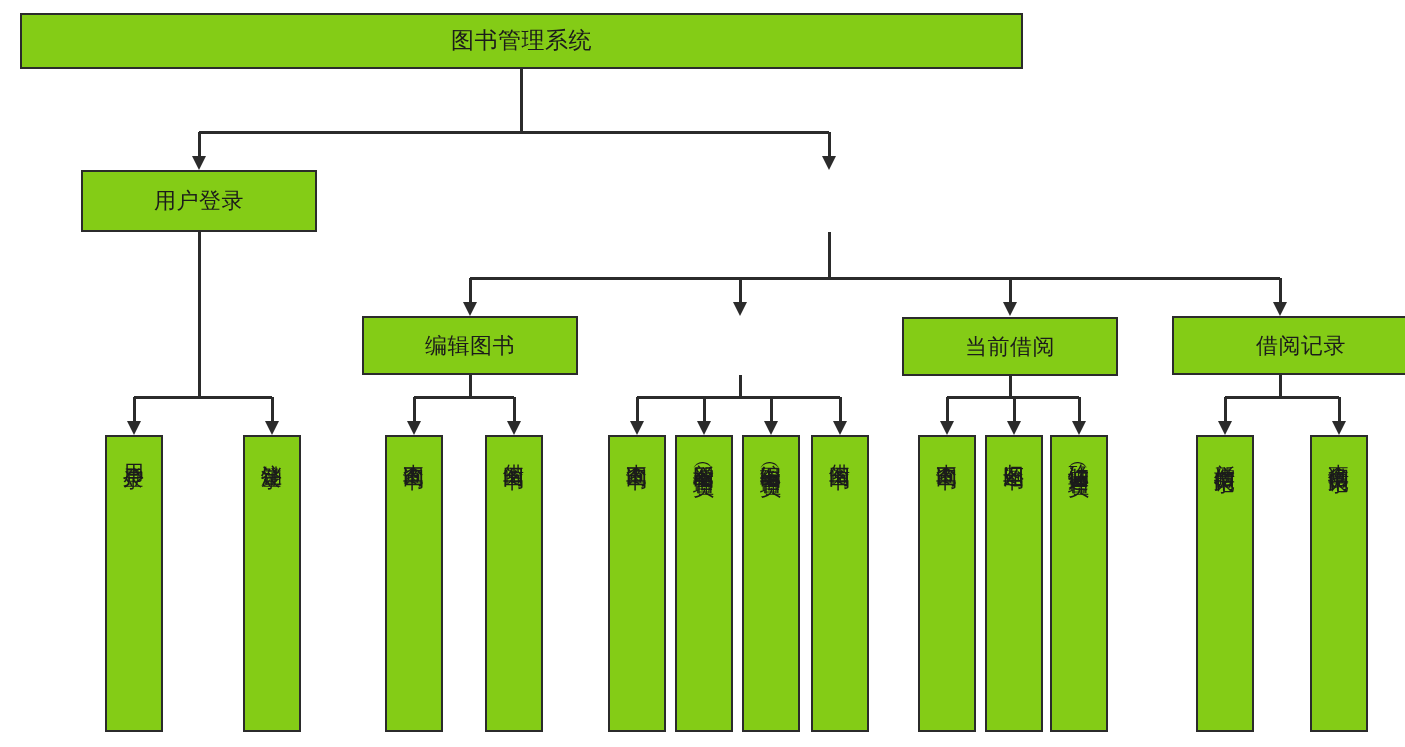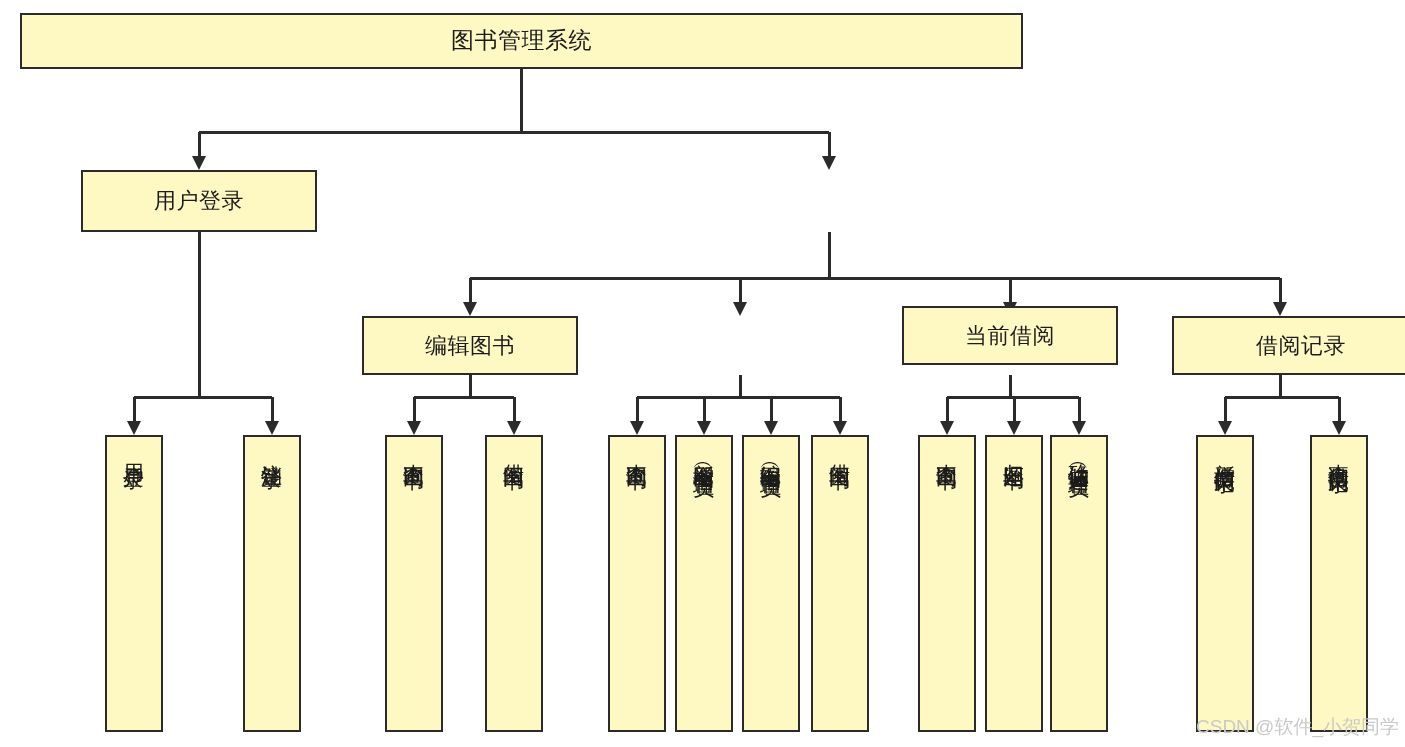--- a/index.html
+++ b/index.html
@@ -12,21 +12,21 @@
     width: 1405px;
     height: 747px;
     background: #ffffff;
     overflow: hidden;
     font-family: "Liberation Sans", "DejaVu Sans", sans-serif;
   }
   .node {
     position: absolute;
     box-sizing: border-box;
     border: 2px solid #2b2b2b;
-    background: #fef9c3;
+    background: #84cc16;
     display: flex;
     align-items: center;
     justify-content: center;
     color: #1b1b1b;
   }
   .node .label {
     display: block;
     text-align: center;
     line-height: 1.18;
     letter-spacing: 0.5px;
@@ -131,21 +131,21 @@
     <div class="arrow" style="left: 1332px; top: 421px; border-top-color: rgb(43, 43, 43);"></div>
     <div class="node horizontal root" style="left: 20px; top: 13px; width: 1003px; height: 56px; border-color: rgb(43, 43, 43);">
       <span class="label">图书管理系统</span>
     </div>
     <div class="node horizontal" style="left: 81px; top: 170px; width: 236px; height: 62px; border-color: rgb(43, 43, 43);">
       <span class="label">用户登录</span>
     </div>
     <div class="node horizontal" style="left: 362px; top: 316px; width: 216px; height: 59px; border-color: rgb(43, 43, 43);">
       <span class="label">编辑图书</span>
     </div>
-    <div class="node horizontal" style="left: 902px; top: 306px; width: 216px; height: 59px; border-color: rgb(43, 43, 43);">
+    <div class="node horizontal" style="left: 902px; top: 317px; width: 216px; height: 59px; border-color: rgb(43, 43, 43);">
       <span class="label">当前借阅</span>
     </div>
     <div class="node horizontal" style="left: 1172px; top: 316px; width: 258px; height: 59px; border-color: rgb(43, 43, 43);">
       <span class="label">借阅记录</span>
     </div>
     <div class="node vertical" style="left: 105px; top: 435px; width: 58px; height: 297px; border-color: rgb(43, 43, 43);">
       <span class="label">用户登录</span>
     </div>
     <div class="node vertical" style="left: 243px; top: 435px; width: 58px; height: 297px; border-color: rgb(43, 43, 43);">
       <span class="label">注销登录</span>
@@ -176,14 +176,13 @@
     </div>
     <div class="node vertical" style="left: 1050px; top: 435px; width: 58px; height: 297px; border-color: rgb(43, 43, 43);">
       <span class="label">确认归还（管理员）</span>
     </div>
     <div class="node vertical" style="left: 1196px; top: 435px; width: 58px; height: 297px; border-color: rgb(43, 43, 43);">
       <span class="label">新增借阅记录</span>
     </div>
     <div class="node vertical" style="left: 1310px; top: 435px; width: 58px; height: 297px; border-color: rgb(43, 43, 43);">
       <span class="label">查询借阅记录</span>
     </div>
-    <div id="watermark" style="left: 1196px; top: 714px; color: rgb(201, 201, 201);">CSDN @软件_小贺同学</div>
   </div>
 
 </body></html>

